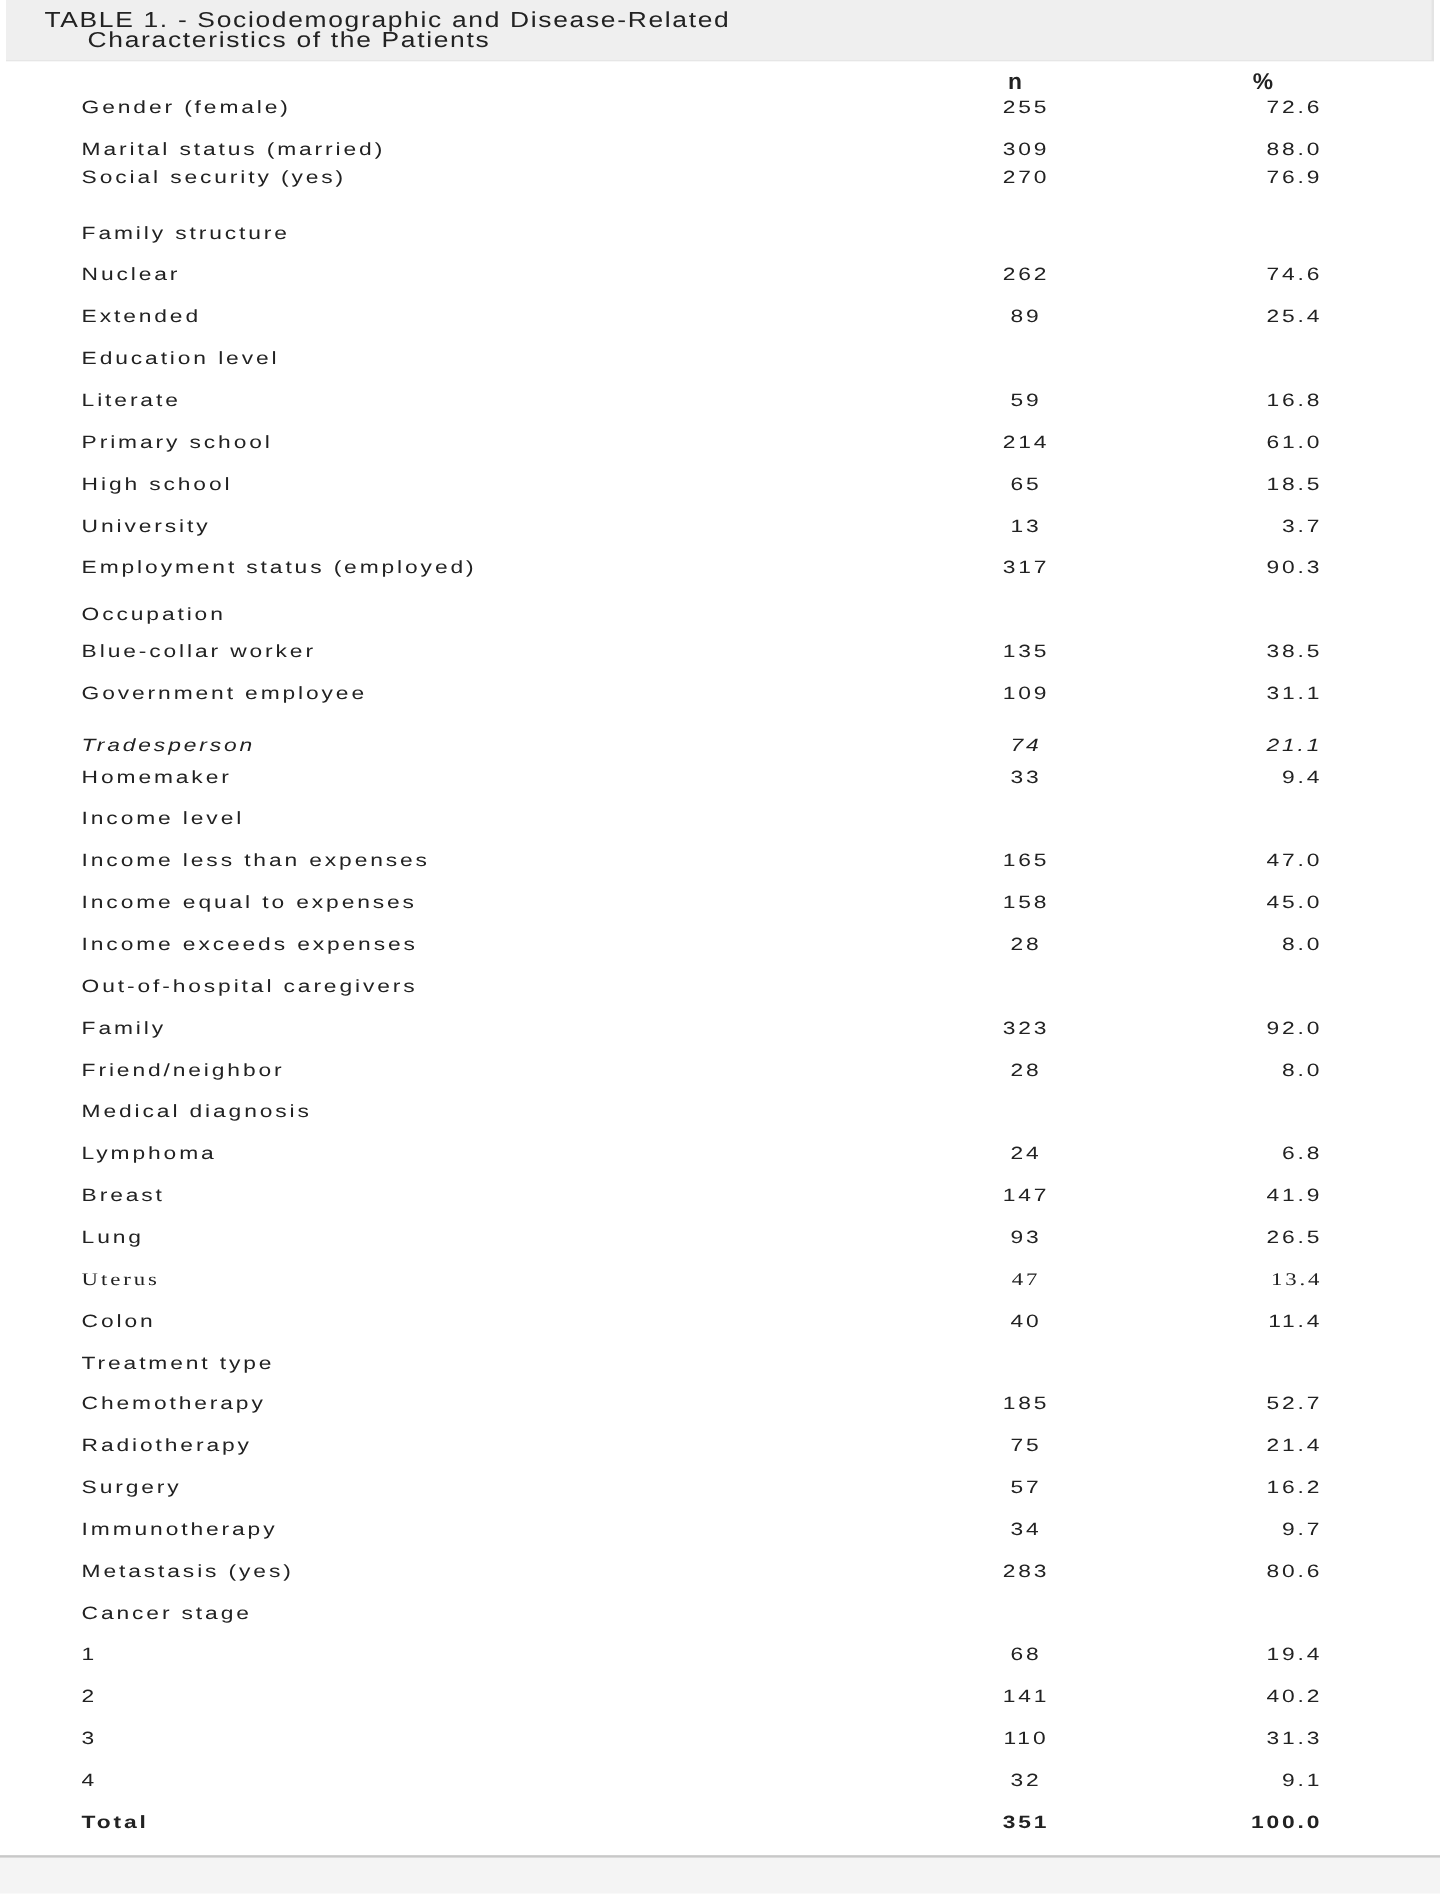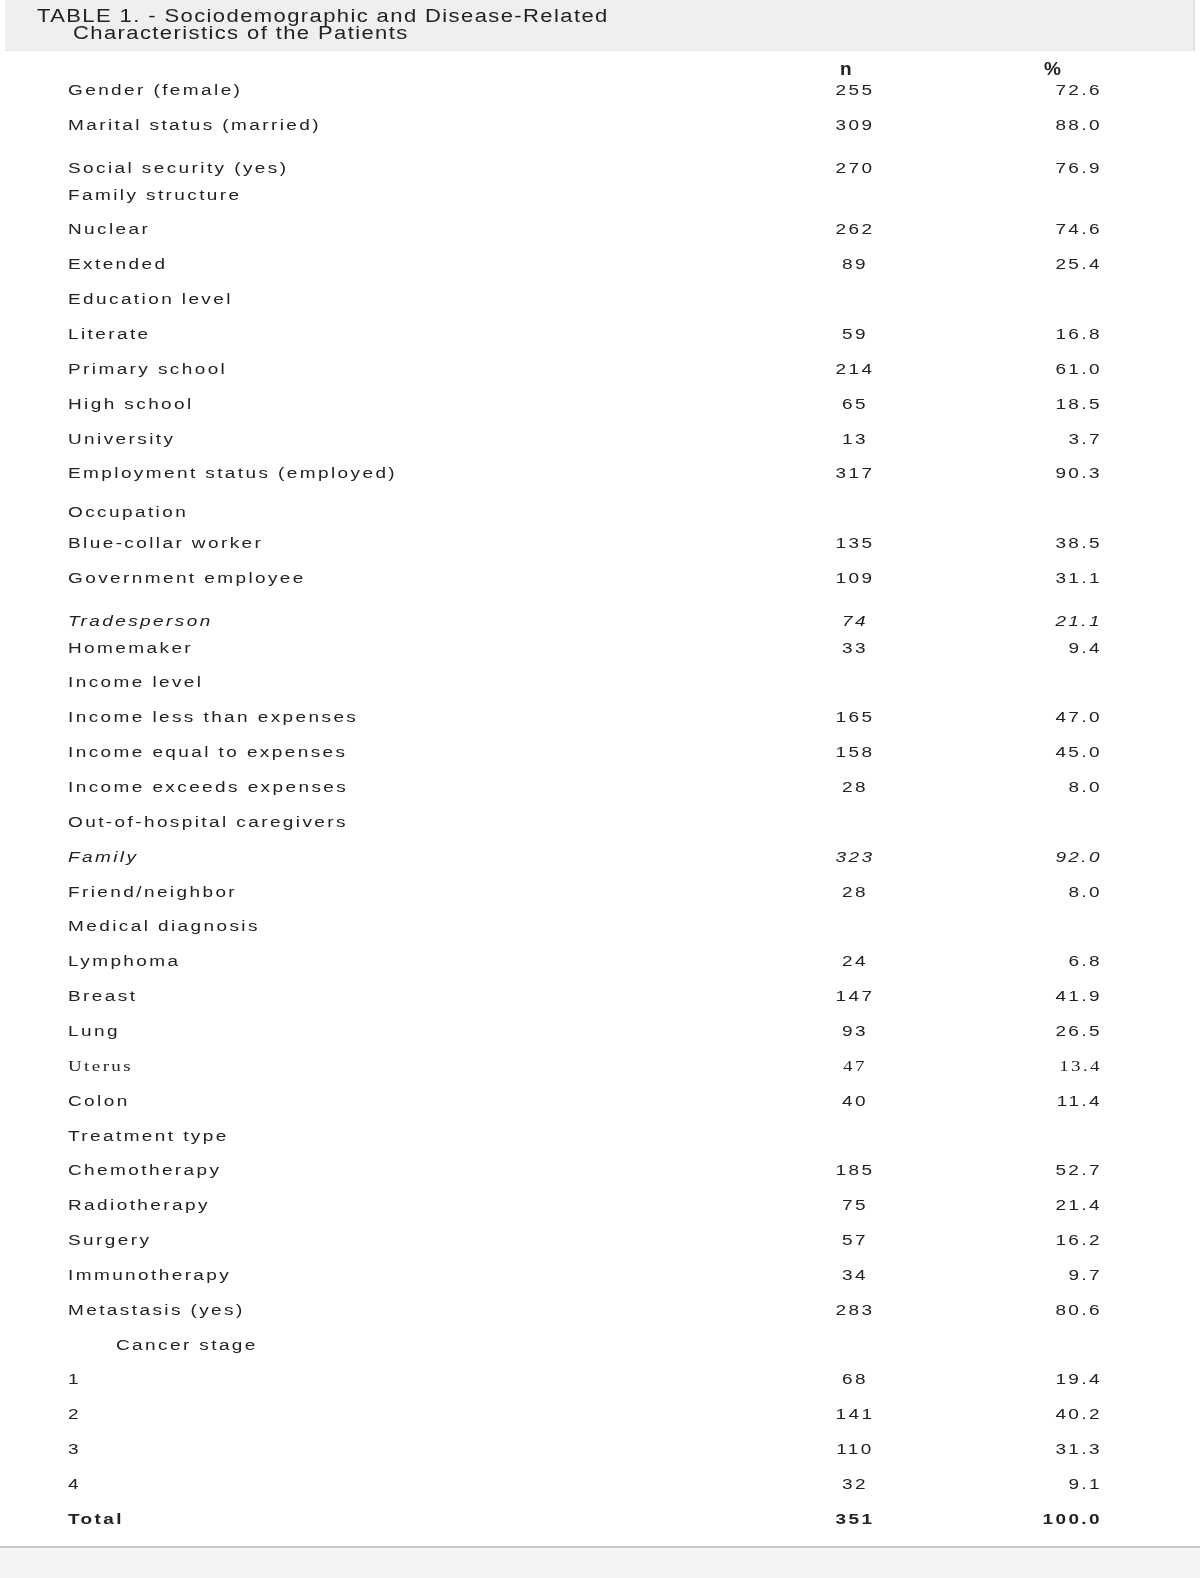--- a/index.html
+++ b/index.html
@@ -38,21 +38,21 @@
 <div class="row" style="top: 32px;">
       <div class="cell label">Gender (female)</div>
       <div class="cell n">255</div>
       <div class="cell pct">72.6</div>
     </div>
     <div class="row" style="top: 66.85px;">
       <div class="cell label">Marital status (married)</div>
       <div class="cell n">309</div>
       <div class="cell pct">88.0</div>
     </div>
-    <div class="row" style="top: 110px; padding-left: 28px;">
+    <div class="row" style="top: 90px; padding-left: 28px;">
       <div class="cell label">Social security (yes)</div>
       <div class="cell n">270</div>
       <div class="cell pct">76.9</div>
     </div>
     <div class="row" style="top: 136.55px;">
       <div class="cell label">Family structure</div>
       <div class="cell n"></div>
       <div class="cell pct"></div>
     </div>
     <div class="row" style="top: 171.4px;">
@@ -138,21 +138,21 @@
     <div class="row" style="top: 729px;">
       <div class="cell label">Income exceeds expenses</div>
       <div class="cell n">28</div>
       <div class="cell pct">8.0</div>
     </div>
     <div class="row" style="top: 763.85px;">
       <div class="cell label">Out-of-hospital caregivers</div>
       <div class="cell n"></div>
       <div class="cell pct"></div>
     </div>
-    <div class="row" style="top: 798.7px; font-style: italic;">
+    <div class="row" style="top: 798.7px;">
       <div class="cell label">Family</div>
       <div class="cell n">323</div>
       <div class="cell pct">92.0</div>
     </div>
     <div class="row" style="top: 833.55px;">
       <div class="cell label">Friend/neighbor</div>
       <div class="cell n">28</div>
       <div class="cell pct">8.0</div>
     </div>
     <div class="row" style="top: 868.4px;">
@@ -208,21 +208,21 @@
     <div class="row" style="top: 1216.9px;">
       <div class="cell label">Immunotherapy</div>
       <div class="cell n">34</div>
       <div class="cell pct">9.7</div>
     </div>
     <div class="row" style="top: 1251.75px;">
       <div class="cell label">Metastasis (yes)</div>
       <div class="cell n">283</div>
       <div class="cell pct">80.6</div>
     </div>
-    <div class="row" style="top: 1286.6px; margin-left: 48px;">
+    <div class="row" style="top: 1286.6px;">
       <div class="cell label">Cancer stage</div>
       <div class="cell n"></div>
       <div class="cell pct"></div>
     </div>
     <div class="row" style="top: 1321.45px;">
       <div class="cell label">1</div>
       <div class="cell n">68</div>
       <div class="cell pct">19.4</div>
     </div>
     <div class="row" style="top: 1356.3px;">

